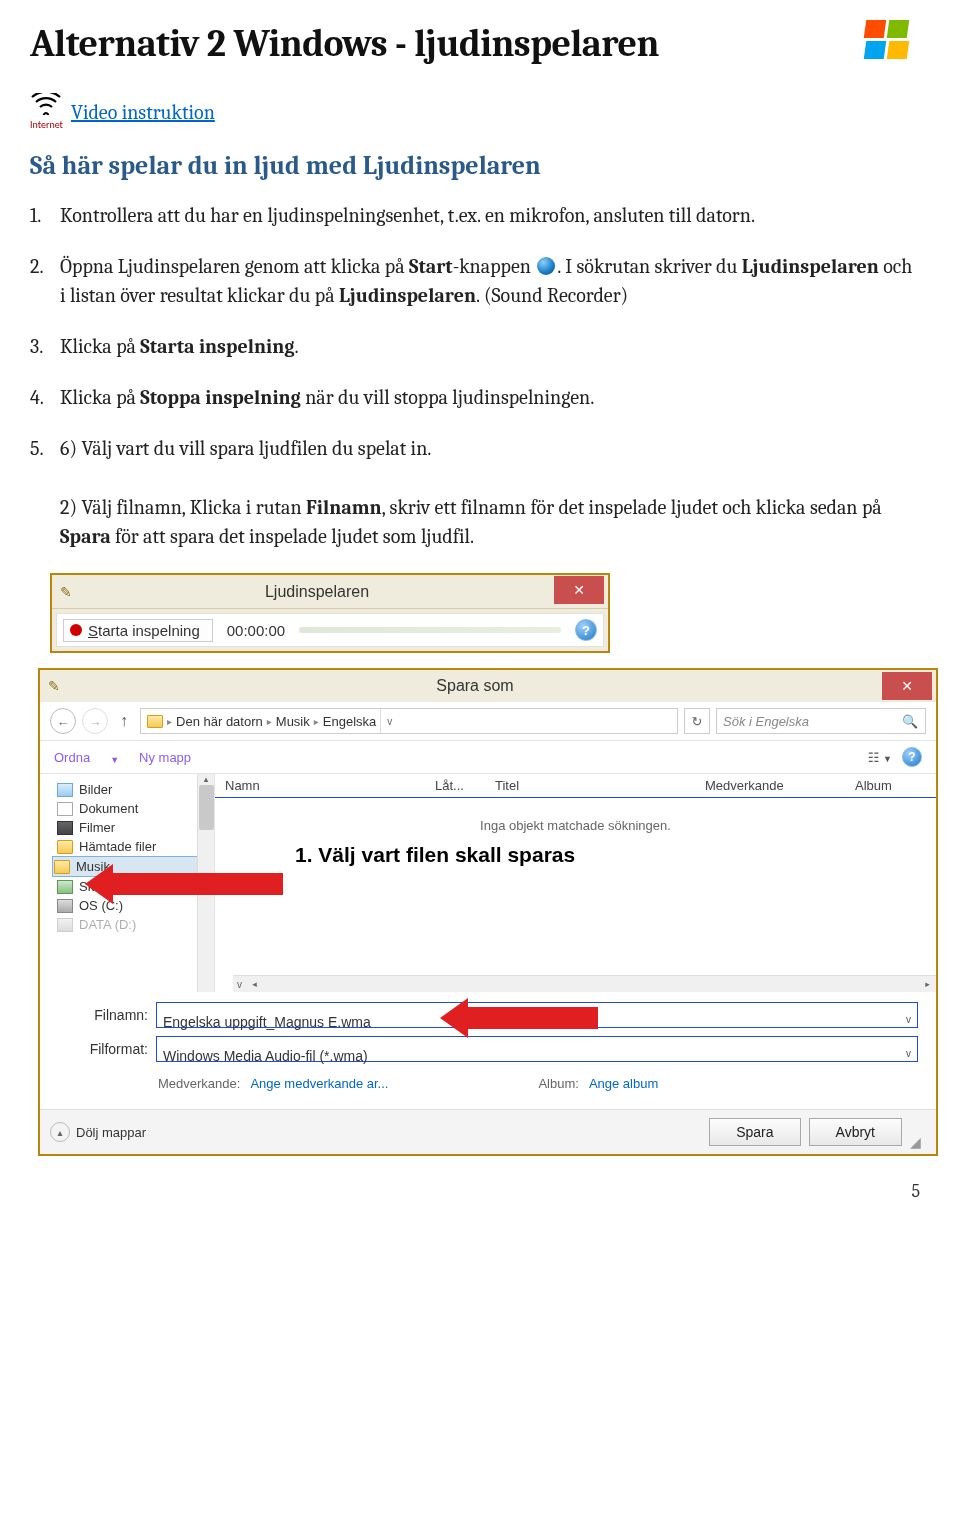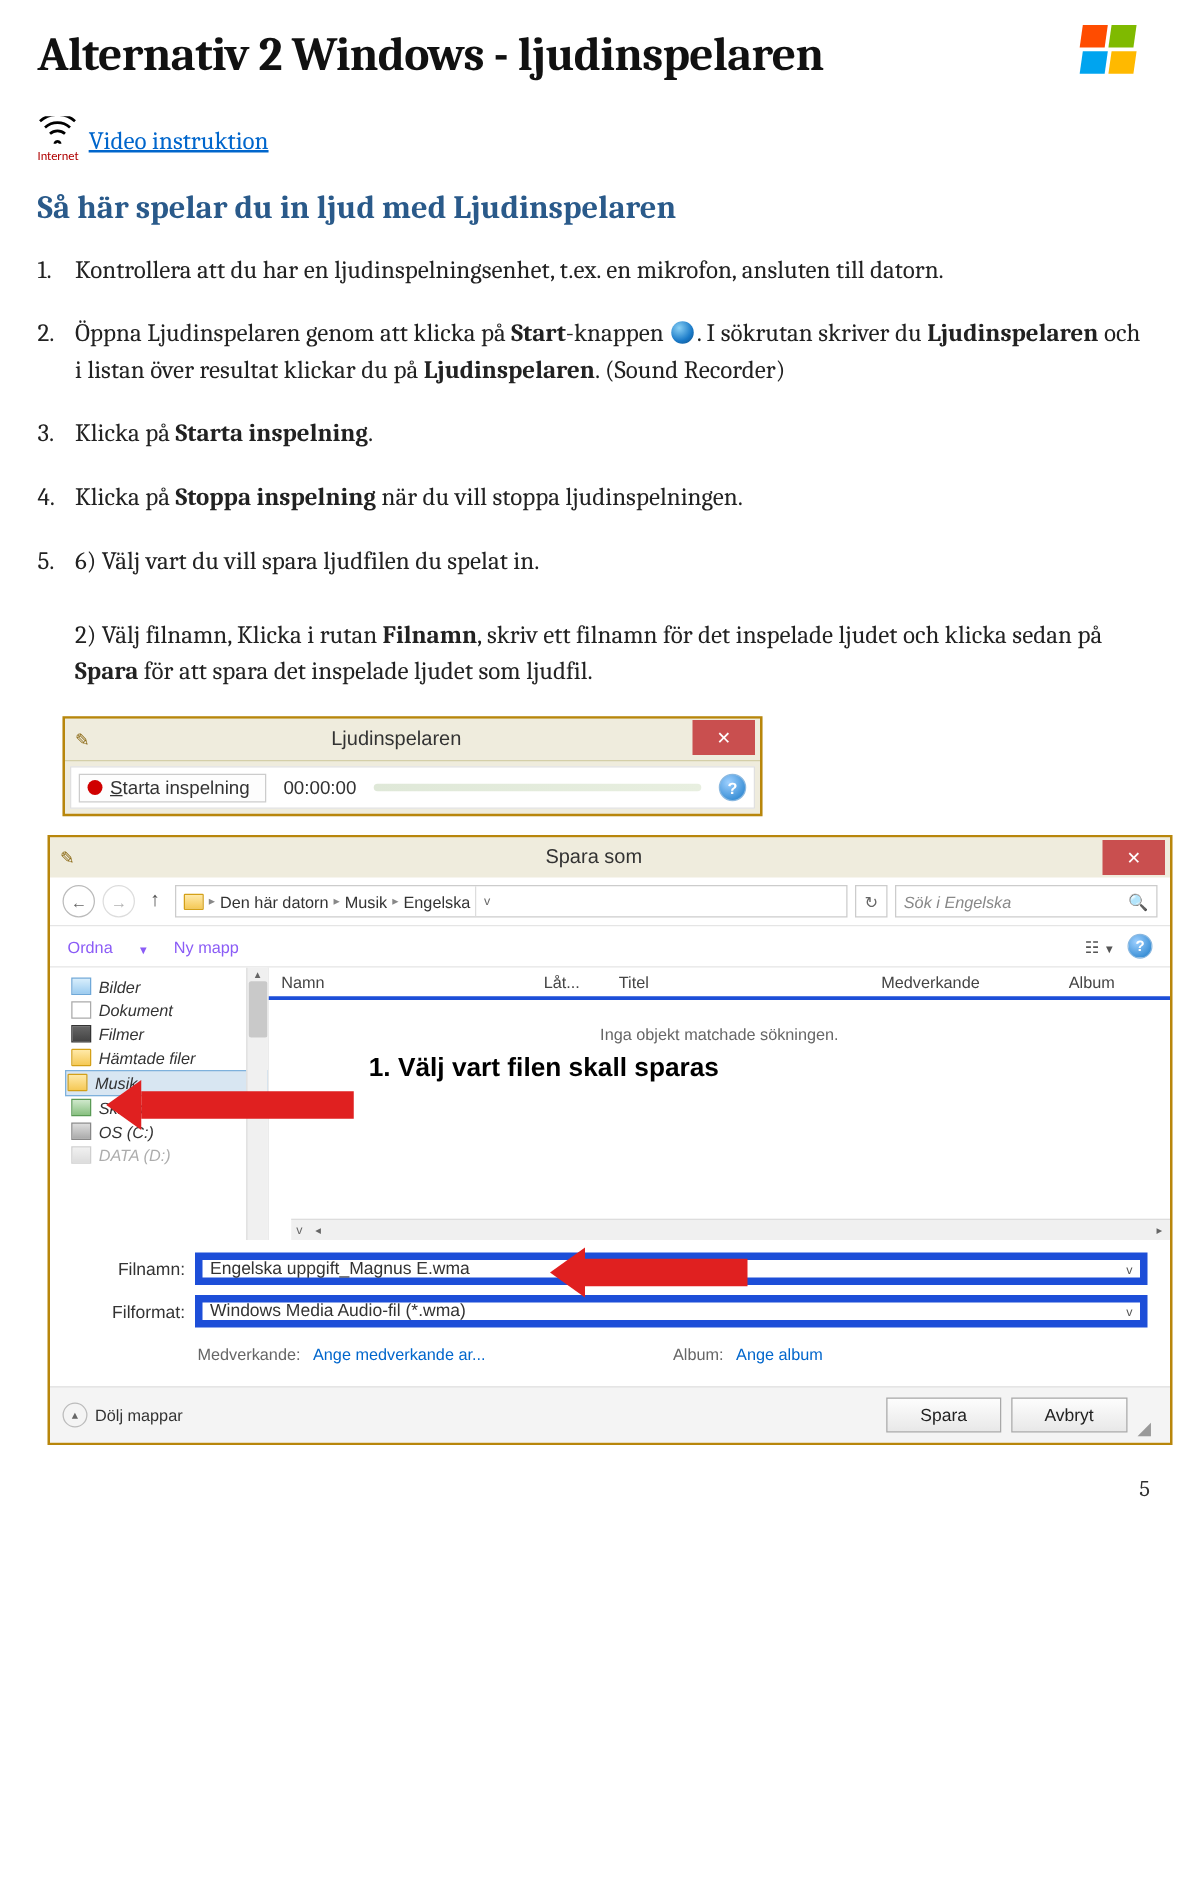--- a/index.html
+++ b/index.html
@@ -160,31 +160,31 @@
   .tree {
     width: 175px;
     border-right: 1px solid #e5e5e5;
     padding: 6px 0 6px 14px;
     overflow: hidden;
     position: relative;
   }
   .tree-scroll { position:absolute; right:0; top:0; bottom:0; width: 17px; background:#f0f0f0; border-left:1px solid #ddd;}
   .tree-scroll .thumb { width: 15px; height: 45px; background:#c9c9c9; margin: 1px auto 0; border-radius:2px;}
   .tree-scroll .arr { text-align:center; font-size:9px; color:#666;}
-  .tree-item { display: flex; align-items: flex-start; gap: 6px; padding: 2px 3px; font-size: 13px; font-style: italic; }
+  .tree-item { display: flex; align-items: center; gap: 6px; padding: 2px 3px; font-size: 13px; }
   .tree-item.selected { background: #d8e6f2; border:1px solid #7eb1dc; margin-left:-2px; padding-left:1px;}
   .ico { width: 16px; height: 14px; display:inline-block; }
   .ico.folder { background: linear-gradient(#ffe9a8,#f5c956); border:1px solid #d4a017; border-radius:1px; }
   .ico.img { background: linear-gradient(#d8eefc,#9cccf0); border:1px solid #6fa8d8; }
   .ico.doc { background: #fff; border:1px solid #aaa; position:relative;}
   .ico.film { background: linear-gradient(#666,#444); border:1px solid #333; }
   .ico.desk { background: linear-gradient(#cfe8cc,#88c080); border:1px solid #5a9a55; }
   .ico.disk { background: linear-gradient(#ddd,#aaa); border:1px solid #888; }
   .listing { flex: 1; position: relative; }
-  .col-hdr { display: flex; padding: 4px 10px; border-bottom: 3px solid #1d4ed8; color: #444; font-size: 13px; }
+  .col-hdr { display: flex; padding: 4px 10px; border-bottom: 1px solid #1d4ed8; color: #444; font-size: 13px; }
   .col-hdr .c1 { width: 210px; } .col-hdr .c2 { width: 60px; } .col-hdr .c3 { width: 210px; } .col-hdr .c4 { width: 150px; } .col-hdr .c5 { }
   .empty-msg { text-align: center; color: #666; padding: 20px 0; font-size: 13px; }
   .annot {
     position: absolute;
     font-family: Arial, sans-serif;
     font-weight: bold;
     font-size: 21px;
     color: #000;
     line-height: 1.25;
   }
@@ -199,21 +199,21 @@
     border-top: 20px solid transparent;
     border-bottom: 20px solid transparent;
     border-right: 28px solid #e02020;
   }
   .h-scroll { display:flex; align-items:center; height:17px; background:#f0f0f0; border-top:1px solid #ddd; margin: 0 0 0 18px;}
   .h-scroll .arr { width:17px; text-align:center; font-size:9px; color:#666;}
   .h-scroll .track { flex:1;}
   .bottom-fields { padding: 10px 18px 6px 18px; position: relative; }
   .field-row { display: flex; align-items: center; margin-bottom: 8px; gap: 8px; }
   .field-label { width: 90px; text-align: right; color: #333; font-size: 14px; }
-  .field-input { flex: 1; border: 6px solid #1d4ed8; height: 26px; padding: 0 6px; background: #fff; display:flex; align-items:flex-end; justify-content:space-between; font-size: 14px; }
+  .field-input { flex: 1; border: 1px solid #1d4ed8; height: 26px; padding: 11px 6px; background: #fff; display:flex; align-items:flex-start; justify-content:space-between; font-size: 14px; }
   .drop-caret { color:#555; font-size:10px;}
   .meta-row { display:flex; align-items:center; padding: 6px 0 12px 100px; gap: 10px; color:#666; font-size:13px;}
   .meta-row .ml { color:#0066cc;}
   .footer-row {
     display: flex;
     align-items: center;
     padding: 8px 10px;
     background: #f4f4f4;
     border-top: 1px solid #e0e0e0;
     gap: 8px;

